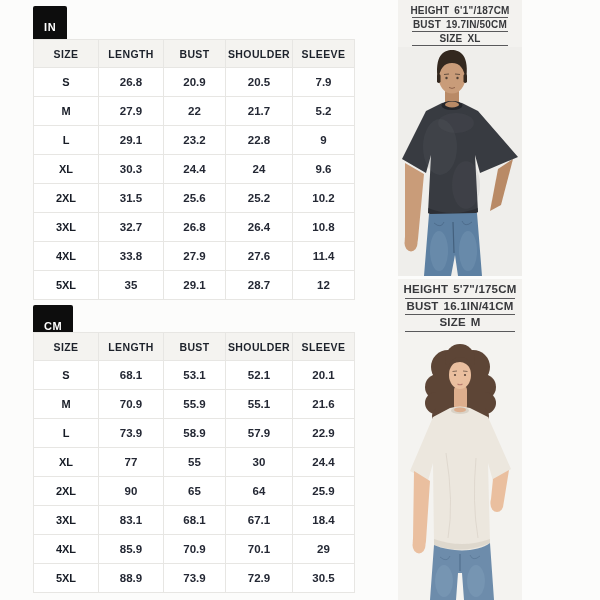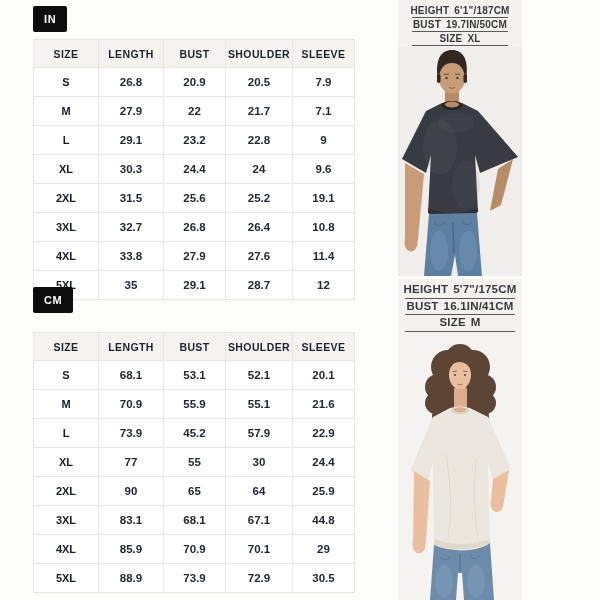--- a/index.html
+++ b/index.html
@@ -2,24 +2,24 @@
 <html><head>
 <meta charset="utf-8">
 <style>
   html,body{margin:0;padding:0;}
   body{width:600px;height:600px;overflow:hidden;background:#fcfcfb;
        font-family:"Liberation Sans",sans-serif;}
   #page{position:relative;width:600px;height:600px;background:#fcfcfb;}
 
   
   .unit-badge{position:absolute;background:#0d0d0d;color:#fff;font-size:11px;
-    font-weight:700;letter-spacing:.6px;padding:0 11px;height:26px;line-height:26px;
+    font-weight:700;letter-spacing:.6px;padding:8px 11px;height:26px;line-height:26px;
     border-radius:2px;text-align:center;}
   #badge-in{left:33px;top:6px;}
-  #badge-cm{left:33px;top:287px;}
+  #badge-cm{left:33px;top:305px;}
 
   
   .size-table{position:absolute;left:33px;width:321px;border-collapse:collapse;
     table-layout:fixed;background:#ffffff;border:1px solid #dededa;}
   #table-in{top:39px;}
   #table-cm{top:332px;}
   .size-table th,.size-table td{border:1px solid #e7e6e3;text-align:center;
     padding:0;vertical-align:middle;}
   .size-table th{height:27px;background:#f4f3f0;font-size:10.5px;font-weight:700;
     color:#1d222b;letter-spacing:.4px;}
@@ -76,21 +76,21 @@
           <td>20.9</td>
           <td>20.5</td>
           <td>7.9</td>
         </tr>
 
         <tr>
           <td class="size-cell">M</td>
           <td>27.9</td>
           <td>22</td>
           <td>21.7</td>
-          <td>7.1</td>
+          <td>5.2</td>
         </tr>
 
         <tr>
           <td class="size-cell">L</td>
           <td>29.1</td>
           <td>23.2</td>
           <td>22.8</td>
           <td>9</td>
         </tr>
 
@@ -100,21 +100,21 @@
           <td>24.4</td>
           <td>24</td>
           <td>9.6</td>
         </tr>
 
         <tr>
           <td class="size-cell">2XL</td>
           <td>31.5</td>
           <td>25.6</td>
           <td>25.2</td>
-          <td>19.1</td>
+          <td>10.2</td>
         </tr>
 
         <tr>
           <td class="size-cell">3XL</td>
           <td>32.7</td>
           <td>26.8</td>
           <td>26.4</td>
           <td>10.8</td>
         </tr>
 
@@ -169,21 +169,21 @@
           <td class="size-cell">M</td>
           <td>70.9</td>
           <td>55.9</td>
           <td>55.1</td>
           <td>21.6</td>
         </tr>
 
         <tr>
           <td class="size-cell">L</td>
           <td>73.9</td>
-          <td>45.2</td>
+          <td>58.9</td>
           <td>57.9</td>
           <td>22.9</td>
         </tr>
 
         <tr>
           <td class="size-cell">XL</td>
           <td>77</td>
           <td>55</td>
           <td>30</td>
           <td>24.4</td>
@@ -195,21 +195,21 @@
           <td>65</td>
           <td>64</td>
           <td>25.9</td>
         </tr>
 
         <tr>
           <td class="size-cell">3XL</td>
           <td>83.1</td>
           <td>68.1</td>
           <td>67.1</td>
-          <td>44.8</td>
+          <td>18.4</td>
         </tr>
 
         <tr>
           <td class="size-cell">4XL</td>
           <td>85.9</td>
           <td>70.9</td>
           <td>70.1</td>
           <td>29</td>
         </tr>
 

